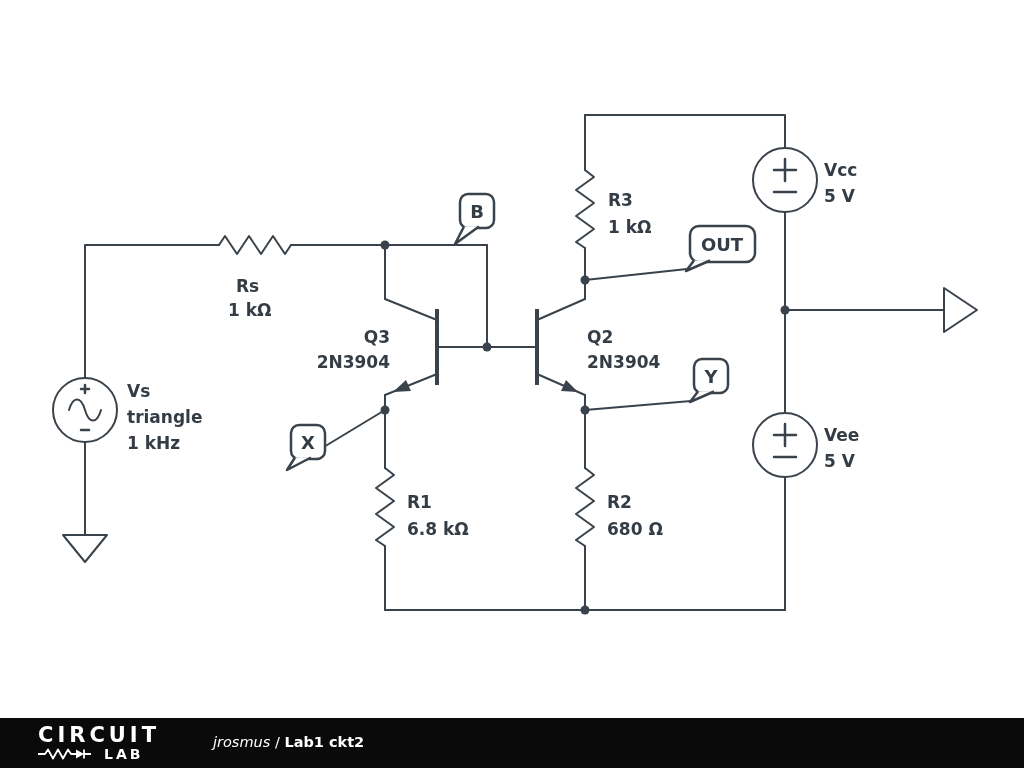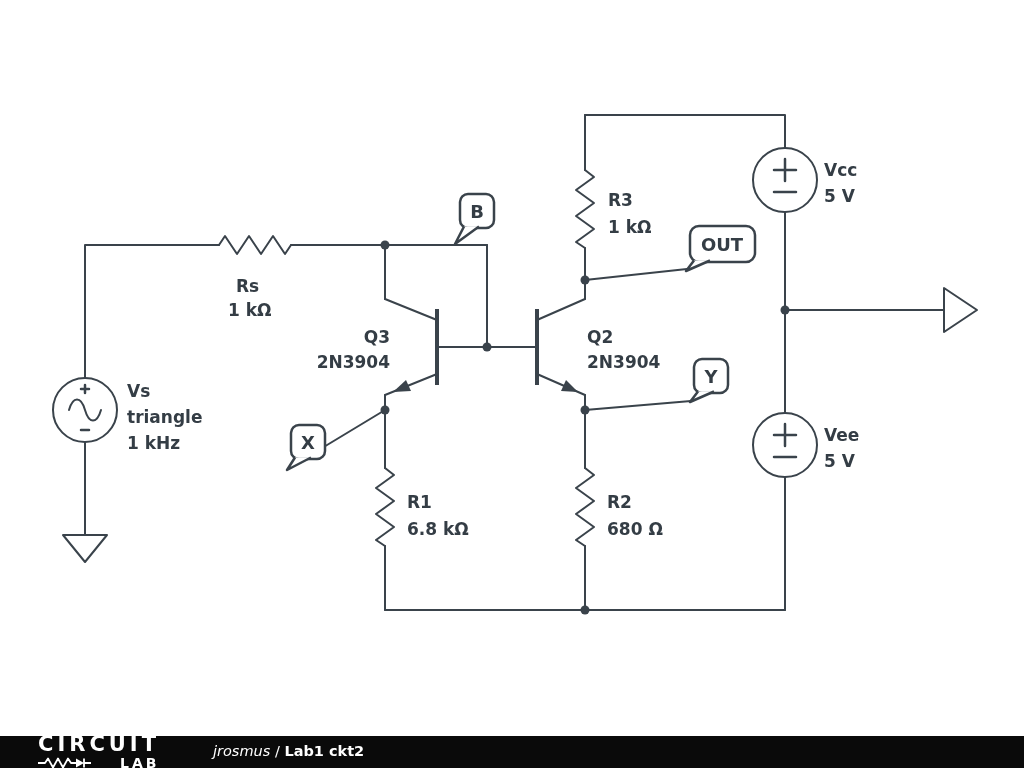--- a/index.html
+++ b/index.html
@@ -26,27 +26,27 @@
   .fillshape{fill:var(--line);stroke:none;}
   .openshape{fill:#fff;stroke:var(--line);stroke-width:2;stroke-linejoin:round;}
   .mark{fill:none;stroke:var(--line);stroke-width:2.5;stroke-linecap:round;}
   .bubble{fill:#fff;stroke:var(--line);stroke-width:2.5;}
   .tail{fill:#fff;stroke:var(--line);stroke-width:2.5;stroke-linejoin:round;}
   .lbl{fill:var(--label);font-family:"DejaVu Sans", sans-serif;font-weight:bold;font-size:17px;}
   .flag-lbl{fill:var(--label);font-family:"DejaVu Sans", sans-serif;font-weight:bold;font-size:18px;text-anchor:middle;}
 
   
   .footer{
-    position:absolute;left:0;right:0;bottom:0;height:32px;
+    position:absolute;left:0;right:0;bottom:0;height:50px;
     background:var(--footer-bg);color:var(--footer-text);
     display:flex;align-items:center;
   }
   .logo{margin-left:38px;display:flex;flex-direction:column;line-height:1;}
   .logo-top{font-size:21px;font-weight:bold;letter-spacing:4px;color:var(--footer-text);}
-  .logo-bottom{display:flex;align-items:center;gap:20px;margin-top:1px;}
+  .logo-bottom{display:flex;align-items:center;gap:4px;margin-top:1px;}
   .logo-lab{font-size:14px;font-weight:bold;letter-spacing:3px;color:var(--footer-text);}
   .footer-info{margin-left:53px;display:flex;flex-direction:column;line-height:1.35;font-size:14.5px;}
   .footer-line1 .author{font-style:italic;}
   .footer-line1 .title{font-weight:bold;}
   .footer-url{font-weight:bold;}
 </style>
 </head>
 <body>
 
 <svg class="canvas" width="1024" height="726" viewBox="0 0 1024 726">

